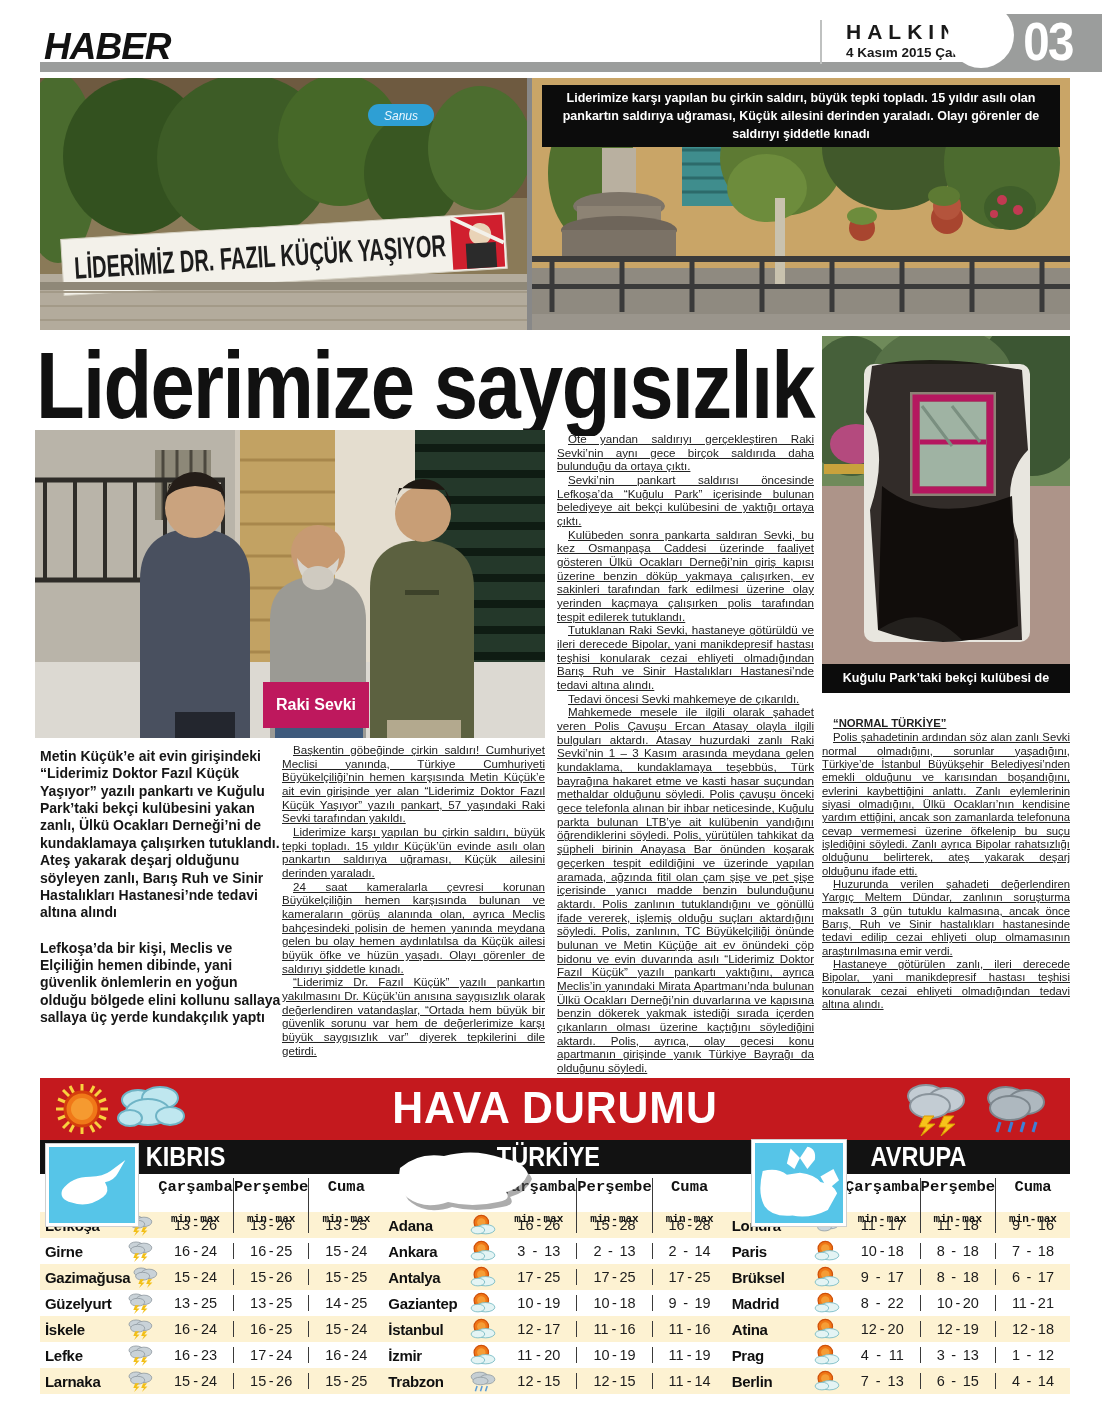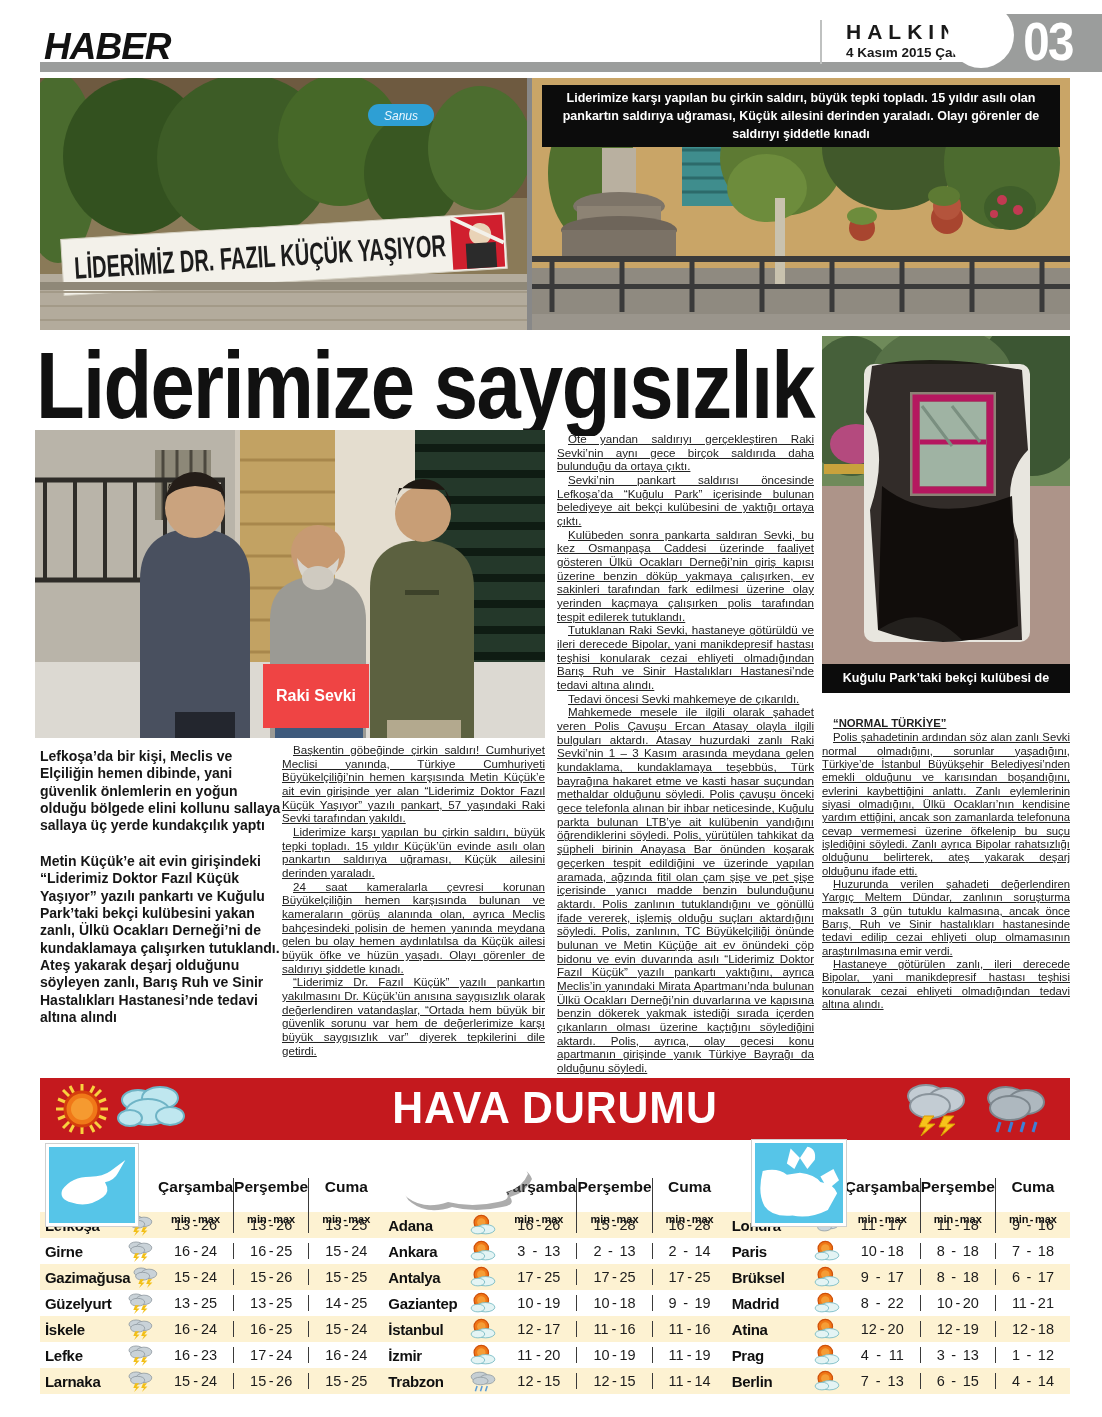--- a/index.html
+++ b/index.html
@@ -17,21 +17,21 @@
   .page-num { position:absolute; left:1000px; top:13px; width:96px; height:58px; line-height:56px; text-align:center; font-size:54px; font-weight:700; color:#ffffff; transform:scaleX(0.88); letter-spacing:-2px; }
 
   
   .photo { position:absolute; overflow:hidden; background:#888; }
   #photo-topleft { left:40px; top:78px; width:538px; height:252px; }
   #photo-topright { left:532px; top:78px; width:538px; height:252px; }
   #photo-suspect { left:35px; top:430px; width:510px; height:308px; }
   #photo-kiosk { left:822px; top:336px; width:248px; height:357px; }
   .photo svg { display:block; }
   .overlay-caption { position:absolute; top:7px; left:50%; transform:translateX(-50%); width:518px; background:#0c0c0c; color:#fff; font-size:12.5px; font-weight:700; text-align:center; line-height:1.45; padding:4px 8px; }
-  .label-caption { position:absolute; left:228px; bottom:10px; background:#ef4444; color:#fff; font-size:16px; font-weight:700; padding:23px 13px; }
+  .label-caption { position:absolute; left:228px; bottom:10px; background:#be185d; color:#fff; font-size:16px; font-weight:700; padding:14px 13px; }
   .kiosk-caption { position:absolute; left:0; right:0; bottom:0; height:29px; background:#0c0c0c; color:#fff; font-weight:700; font-size:12.5px; text-align:center; line-height:29px; }
 
   
   .headline-svg { position:absolute; left:32px; top:336px; }
 
   
   .standfirst { position:absolute; left:40px; top:748px; width:246px; height:330px; font-size:14px; font-weight:700; line-height:1.24; color:#161616; overflow:hidden; }
   .standfirst p + p { margin-top:18px; }
   .bodycol { position:absolute; font-size:11.6px; line-height:1.18; color:#222; text-align:justify; overflow:hidden;text-decoration:underline; }
   .bodycol p { text-indent:11px; }
@@ -46,21 +46,21 @@
   .weather-title { text-align:center; line-height:60px; color:#fff; font-weight:700; font-size:45px; letter-spacing:1px; transform:scaleX(0.95); }
   .banner-icons-left { position:absolute; left:14px; top:4px; display:flex; gap:6px; align-items:center; }
   .banner-icons-right { position:absolute; right:22px; top:4px; display:flex; gap:14px; align-items:center; }
   .weather-regionbar { position:absolute; left:0; top:62px; width:100%; height:34px; background:#121212; display:flex; }
   .region-title { flex:1; color:#fff; font-weight:700; font-size:28px; text-align:center; line-height:33px; transform:scaleX(0.84); letter-spacing:0; }
   .region-title.shift { padding-left:78px; }
   .weather-tables { position:absolute; left:0; top:96px; width:100%; display:flex; }
   .region-panel { width:343.33px; position:relative; }
   .day-headers, .weather-row { display:grid; grid-template-columns:118px 1fr 1fr 1fr; }
   .day-headers { height:38px; padding-top:4px; }
-  .day-header { text-align:center; }
+  .day-header { text-align:center;font-family:Liberation Mono, monospace; }
   .day-headers > div:nth-child(3), .day-headers > div:nth-child(4),
   .weather-row > div:nth-child(3), .weather-row > div:nth-child(4) { border-left:1.5px solid #3a3a3a; }
   .day-name { font-size:15.5px; font-weight:700; color:#111; }
   .minmax { display:flex; justify-content:space-between; padding:0 13px; font-size:11px; font-weight:700; color:#111; margin-top:17px; }
   .weather-row { height:26px; align-items:center; }
   .weather-row.cream { background:#fdf2d2; }
   .city-cell { display:flex; align-items:center; justify-content:space-between; padding:0 3px 0 5px; }
   .city { font-weight:700; font-size:15px; color:#101010; letter-spacing:-0.3px; white-space:nowrap; }
   .wicon svg { width:30px; height:22px; display:block; }
   .temp-cell { display:flex; justify-content:space-between; padding:0 16px; font-size:14.5px; color:#1c1c1c; }
@@ -207,22 +207,22 @@
         <rect x="94" y="62" width="74" height="92" fill="none" stroke="#b5175f" stroke-width="7"></rect>
         <rect x="98" y="66" width="66" height="84" fill="#9fb3a3"></rect>
         <line x1="98" y1="106" x2="164" y2="106" stroke="#b5175f" stroke-width="5"></line>
         <path d="M100 70 l30 40 M130 70 l28 36" stroke="#7a8f80" stroke-width="3"></path>
       </g>
     </svg>
     <div class="kiosk-caption">Kuğulu Park’taki bekçi kulübesi de yakıldı</div>
   </div>
 
   <div class="standfirst" id="col1">
+      <p>Metin Küçük’e ait evin girişindeki “Liderimiz Doktor Fazıl Küçük Yaşıyor” yazılı pankartı ve Kuğulu Park’taki bekçi kulübesini yakan zanlı, Ülkü Ocakları Derneği’ni de kundaklamaya çalışırken tutuklandı. Ateş yakarak deşarj olduğunu söyleyen zanlı, Barış Ruh ve Sinir Hastalıkları Hastanesi’nde tedavi altına alındı</p>
       <p>Lefkoşa’da bir kişi, Meclis ve Elçiliğin hemen dibinde, yani güvenlik önlemlerin en yoğun olduğu bölgede elini kollunu sallaya sallaya üç yerde kundakçılık yaptı</p>
-      <p>Metin Küçük’e ait evin girişindeki “Liderimiz Doktor Fazıl Küçük Yaşıyor” yazılı pankartı ve Kuğulu Park’taki bekçi kulübesini yakan zanlı, Ülkü Ocakları Derneği’ni de kundaklamaya çalışırken tutuklandı. Ateş yakarak deşarj olduğunu söyleyen zanlı, Barış Ruh ve Sinir Hastalıkları Hastanesi’nde tedavi altına alındı</p>
     </div>
   <div class="bodycol" id="col2">
       <p>Başkentin göbeğinde çirkin saldırı! Cumhuriyet Meclisi yanında, Türkiye Cumhuriyeti Büyükelçiliği’nin hemen karşısında Metin Küçük’e ait evin girişinde yer alan “Liderimiz Doktor Fazıl Küçük Yaşıyor” yazılı pankart, 57 yaşındaki Raki Sevki tarafından yakıldı.</p>
       <p>Liderimize karşı yapılan bu çirkin saldırı, büyük tepki topladı. 15 yıldır Küçük’ün evinde asılı olan pankartın saldırıya uğraması, Küçük ailesini derinden yaraladı.</p>
       <p>24 saat kameralarla çevresi korunan Büyükelçiliğin hemen karşısında bulunan ve kameraların görüş alanında olan, ayrıca Meclis bahçesindeki polisin de hemen yanında meydana gelen bu olay hemen aydınlatılsa da Küçük ailesi büyük öfke ve hüzün yaşadı. Olayı görenler de saldırıyı şiddetle kınadı.</p>
       <p>“Liderimiz Dr. Fazıl Küçük” yazılı pankartın yakılmasını Dr. Küçük’ün anısına saygısızlık olarak değerlendiren vatandaşlar, “Ortada hem büyük bir güvenlik sorunu var hem de değerlerimize karşı büyük saygısızlık var” diyerek tepkilerini dile getirdi.</p>
     </div>
   <div class="bodycol" id="col3">
       <p>Öte yandan saldırıyı gerçekleştiren Raki Sevki’nin aynı gece birçok saldırıda daha bulunduğu da ortaya çıktı.</p>
       <p>Sevki’nin pankart saldırısı öncesinde Lefkoşa’da “Kuğulu Park” içerisinde bulunan belediyeye ait bekçi kulübesini de yaktığı ortaya çıktı.</p>
@@ -287,20 +287,25 @@
           <g stroke="#3f7fd4" stroke-width="3">
             <line x1="18" y1="40" x2="15" y2="50"></line>
               <line x1="30" y1="40" x2="27" y2="50"></line>
               <line x1="42" y1="40" x2="39" y2="50"></line>
               <line x1="54" y1="40" x2="51" y2="50"></line>
           </g>
         </svg>
       </div>
     </div>
 
+    <div class="weather-regionbar">
+      <div class="region-title">KIBRIS</div>
+      <div class="region-title shift">TÜRKİYE</div>
+      <div class="region-title shift">AVRUPA</div>
+    </div>
 
     <div class="weather-tables">
       <div class="region-panel">
         <div class="day-headers">
             <div></div>
             <div class="day-header">
               <div class="day-name">Çarşamba</div>
               <div class="minmax">
                 <span>min</span>
                 <span>-</span>

